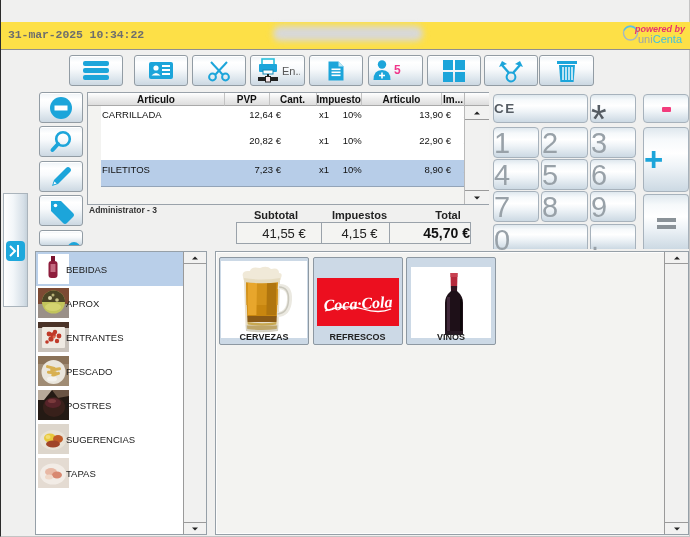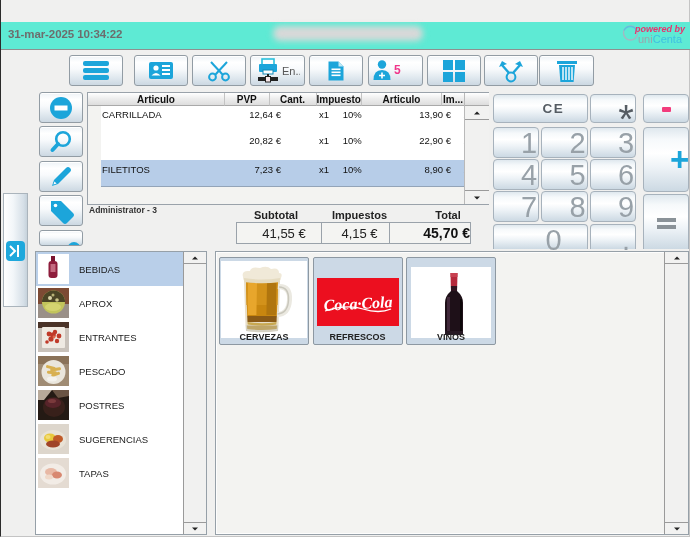--- a/index.html
+++ b/index.html
@@ -7,21 +7,21 @@
 #win { position:absolute; left:0; top:0; width:690px; height:537px; background:#f0f0ef; border-left:1px solid #2b2b2b; border-right:1px solid #c4c4c4; border-bottom:1px solid #c4c4c4; }
 .abs { position:absolute; }
 
 
 #titlebar { position:absolute; left:0; top:0; width:690px; height:22px; background:#ffffff; border-top:2px solid #0a0a0a; }
 #appicon { position:absolute; left:8px; top:5px; width:10px; height:10px; background:#23282e; border-radius:2px; box-shadow:inset 0 0 2px #5a6a7a; }
 #apptitle { position:absolute; left:21px; top:6px; font-size:8.5px; color:#111; }
 .winbtn { position:absolute; top:0px; width:30px; height:22px; color:#333; text-align:center; }
 
 
-#statusrow { position:absolute; left:0; top:22px; width:690px; height:28px; background:#5eead4; border-bottom:1px solid #8f8f8f; }
+#statusrow { position:absolute; left:0; top:22px; width:690px; height:28px; background:#fde047; border-bottom:1px solid #8f8f8f;font-family:Liberation Mono, monospace; }
 #datetxt { position:absolute; left:7px; top:6px; font-size:11.5px; font-weight:bold; color:#6d6d6d; letter-spacing:-0.1px; }
 #blurblob { position:absolute; left:272px; top:4px; width:150px; height:15px; background:#d8d8d8; border-radius:7px; filter:blur(3px); }
 
 
 #logo { position:absolute; left:620px; top:24px; width:68px; height:22px; }
 
 
 .btn { position:absolute; border:1px solid #929ca4; border-radius:3px;
   background:linear-gradient(180deg,#eef3f7 0%,#ffffff 22%,#f8fafc 45%,#e2eaf0 72%,#ccd8e2 100%);
   box-shadow:inset 0 1px 0 #ffffff; }
@@ -38,29 +38,29 @@
 .arrow-up { width:0; height:0; border-left:3.5px solid transparent; border-right:3.5px solid transparent; border-bottom:3.5px solid #222; position:absolute; left:50%; top:50%; transform:translate(-50%,-50%); }
 .arrow-dn { width:0; height:0; border-left:3.5px solid transparent; border-right:3.5px solid transparent; border-top:3.5px solid #222; position:absolute; left:50%; top:50%; transform:translate(-50%,-50%); }
 
 
 .sumlabel { position:absolute; font-size:11px; font-weight:bold; color:#222; }
 .sumbox { position:absolute; top:222px; height:22px; background:#f4f4f2; border:1px solid #9aa2aa; text-align:center; }
 
 
 .key { position:absolute; border:1px solid #a7b2bc; border-radius:4px;
   background:linear-gradient(180deg,#dfe8ee 0%,#f6f9fb 18%,#ffffff 40%,#eef3f7 62%,#ccd9e3 100%);
-  text-align:center; color:#8b959c;padding-left:26px; }
+  color:#8b959c; }
 
 .key.num { font-size:29px; color:#98a1a8; line-height:30px; font-weight:400; }
 
 #catlist { position:absolute; left:34px; top:251px; width:172px; height:284px; border:1px solid #96a0a8; background:#fff; }
 .catrow { position:absolute; left:0; width:147px; height:34px; background:#fff; }
 .catrow.sel { background:#b9cfe9; }
 .catthumb { position:absolute; left:2px; top:2px; width:31px; height:30px; }
-.catlabel { position:absolute; left:43px; top:50%; transform:translateY(-50%); font-size:9.5px; color:#1a1a1a; }
+.catlabel { position:absolute; left:30px; top:50%; transform:translateY(-50%); font-size:9.5px; color:#1a1a1a; }
 #prodpanel { position:absolute; left:214px; top:251px; width:474px; height:284px; border:1px solid #96a0a8; background:#f3f3f1; box-shadow:inset 0 0 0 1px #fdfdfd; }
 .prodbtn { position:absolute; top:5px; width:90px; height:88px; border:1px solid #8d98a2; border-radius:2px; background:#ccd9e6; }
 .prodimg { position:absolute; left:3px; top:3px; width:82px; height:66px; background:#fff; }
 .prodlabel { position:absolute; left:0; bottom:2px; width:100%; text-align:center; font-size:9px; font-weight:bold; color:#222; }
 
 
 #sidestrip { position:absolute; left:2px; top:193px; width:25px; height:114px; border:1px solid #aab4bc; background:linear-gradient(90deg,#ffffff 0%,#f2f6f9 40%,#d5dfe7 85%,#c6d2db 100%); }
 #sidetoggle { position:absolute; left:5px; top:241px; width:19px; height:20px; background:#1ea8dc; border-radius:4px; }
 </style>
 </head>

